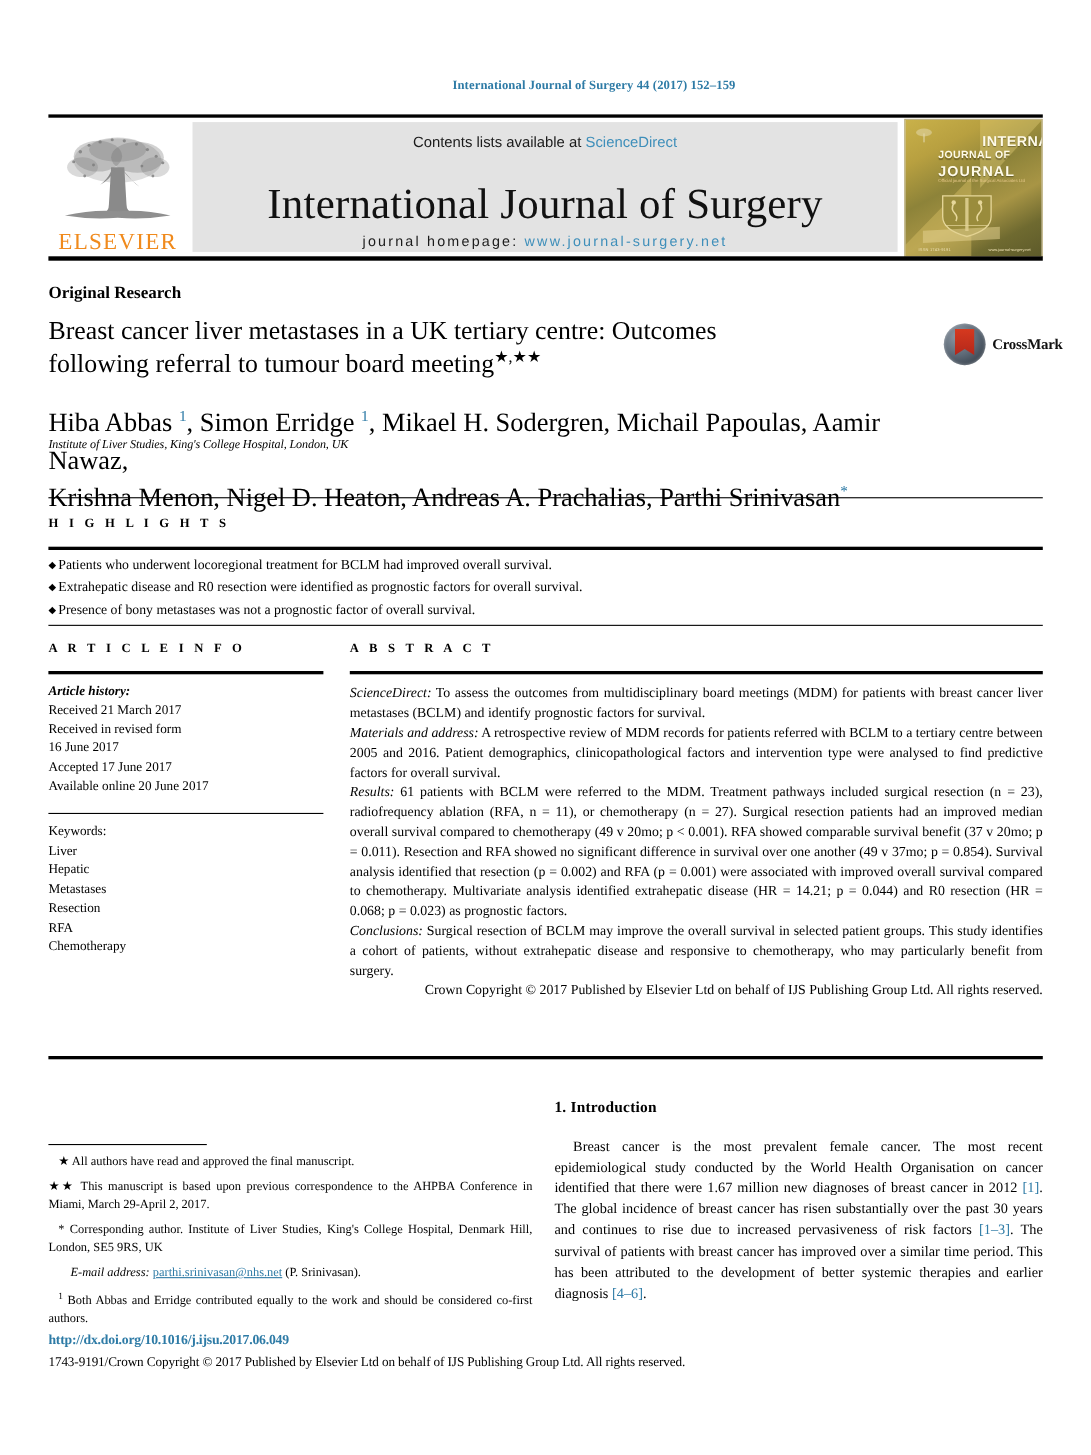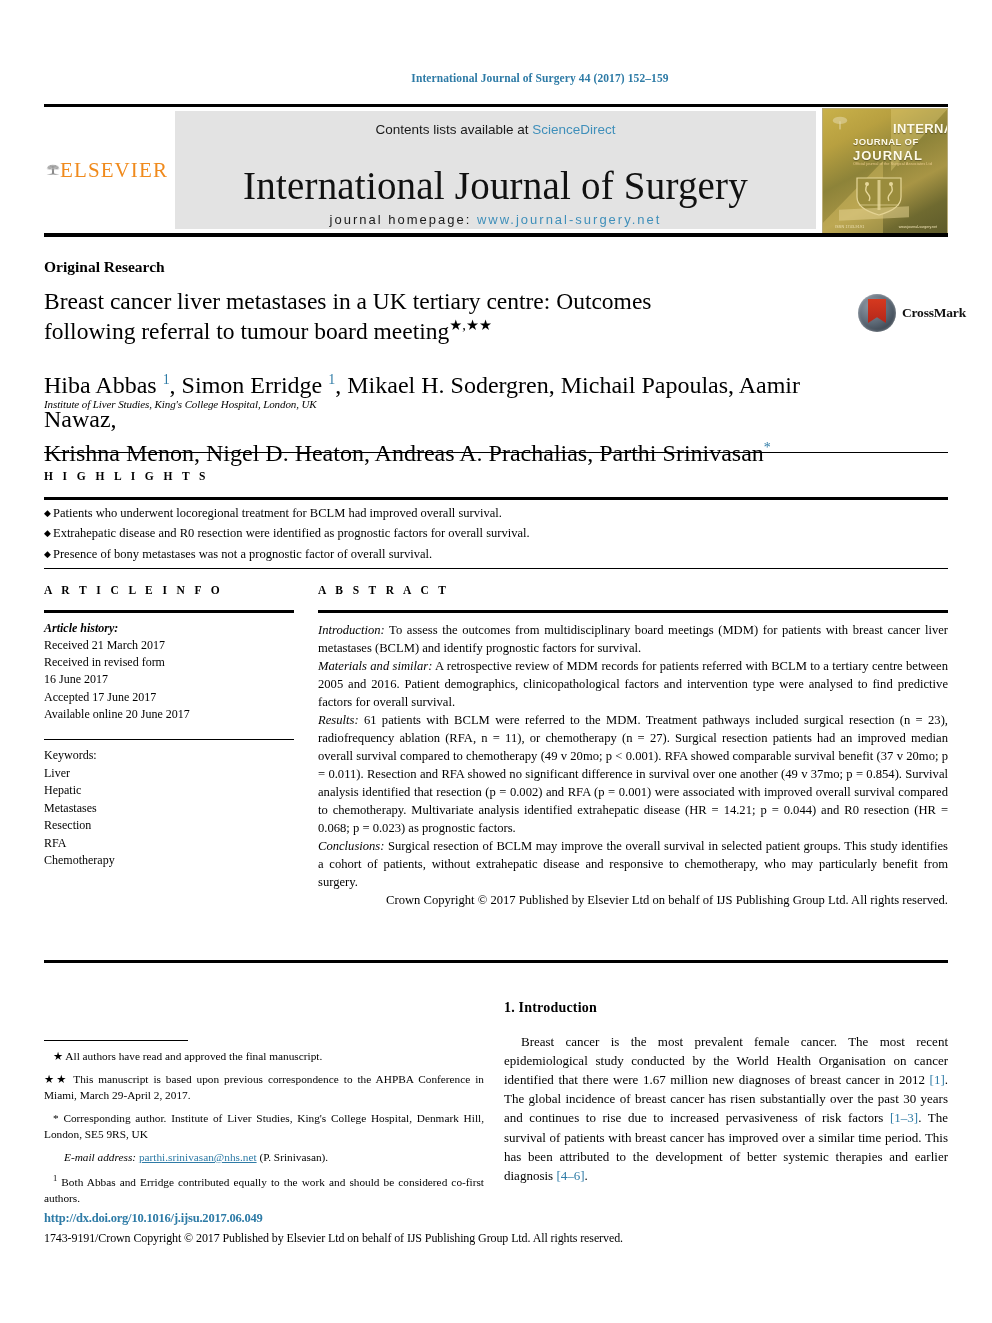--- a/index.html
+++ b/index.html
@@ -56,21 +56,21 @@
     width: 904px;
     height: 3.5px;
     background: #000;
   }
   .elsevier-logo {
     position: absolute;
     left: 2px; top: 6px;
     width: 122px;
     height: 120px;
     display: flex;
-    flex-direction: row;
+    flex-direction: column;
     align-items: center;
     justify-content: flex-end;
   }
   .elsevier-tree {
     width: 104px;
     height: 88px;
   }
   .elsevier-word {
     font-family: "Liberation Serif", serif;
     font-size: 21px;
@@ -585,22 +585,22 @@
       <div>Resection</div>
       <div>RFA</div>
       <div>Chemotherapy</div>
     </div>
   </div>
 
   <div class="abs-col">
     <div class="col-head">A B S T R A C T</div>
     <div class="col-rule"></div>
     <div class="abs-body">
-      <p><span class="lead">Introduction:</span><span> To assess the outcomes from multidisciplinary board meetings (MDM) for patients with breast cancer liver metastases (BCLM) and identify prognostic factors for survival.</span></p>
-      <p><span class="lead">Materials and similar:</span><span> A retrospective review of MDM records for patients referred with BCLM to a tertiary centre between 2005 and 2016. Patient demographics, clinicopathological factors and intervention type were analysed to find predictive factors for overall survival.</span></p>
+      <p><span class="lead">ScienceDirect:</span><span> To assess the outcomes from multidisciplinary board meetings (MDM) for patients with breast cancer liver metastases (BCLM) and identify prognostic factors for survival.</span></p>
+      <p><span class="lead">Materials and address:</span><span> A retrospective review of MDM records for patients referred with BCLM to a tertiary centre between 2005 and 2016. Patient demographics, clinicopathological factors and intervention type were analysed to find predictive factors for overall survival.</span></p>
       <p><span class="lead">Results:</span><span> 61 patients with BCLM were referred to the MDM. Treatment pathways included surgical resection (n = 23), radiofrequency ablation (RFA, n = 11), or chemotherapy (n = 27). Surgical resection patients had an improved median overall survival compared to chemotherapy (49 v 20mo; p &lt; 0.001). RFA showed comparable survival benefit (37 v 20mo; p = 0.011). Resection and RFA showed no significant difference in survival over one another (49 v 37mo; p = 0.854). Survival analysis identified that resection (p = 0.002) and RFA (p = 0.001) were associated with improved overall survival compared to chemotherapy. Multivariate analysis identified extrahepatic disease (HR = 14.21; p = 0.044) and R0 resection (HR = 0.068; p = 0.023) as prognostic factors.</span></p>
       <p><span class="lead">Conclusions:</span><span> Surgical resection of BCLM may improve the overall survival in selected patient groups. This study identifies a cohort of patients, without extrahepatic disease and responsive to chemotherapy, who may particularly benefit from surgery.</span></p>
       <p class="copyright-line">Crown Copyright © 2017 Published by Elsevier Ltd on behalf of IJS Publishing Group Ltd. All rights reserved.</p>
     </div>
   </div>
 
   <div class="abs-rule-bot"></div>
 
   <div class="body-left">
     <div class="fn-rule"></div>

